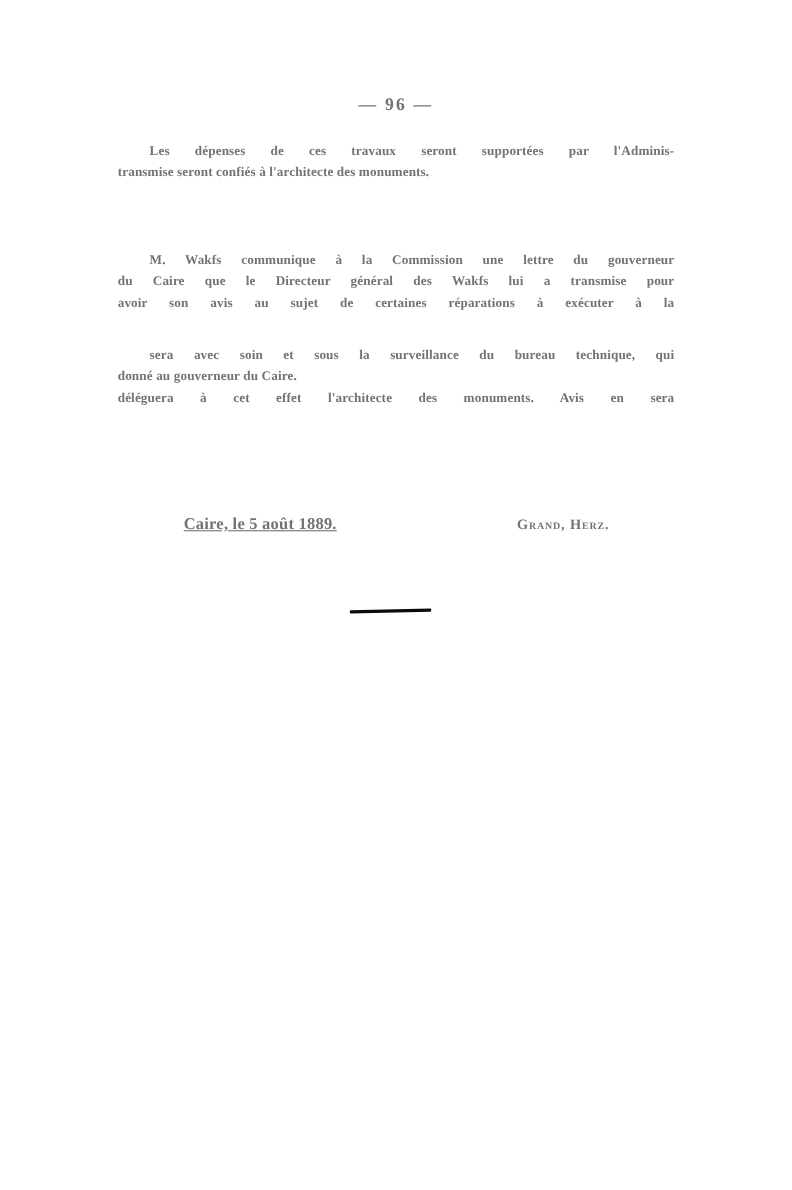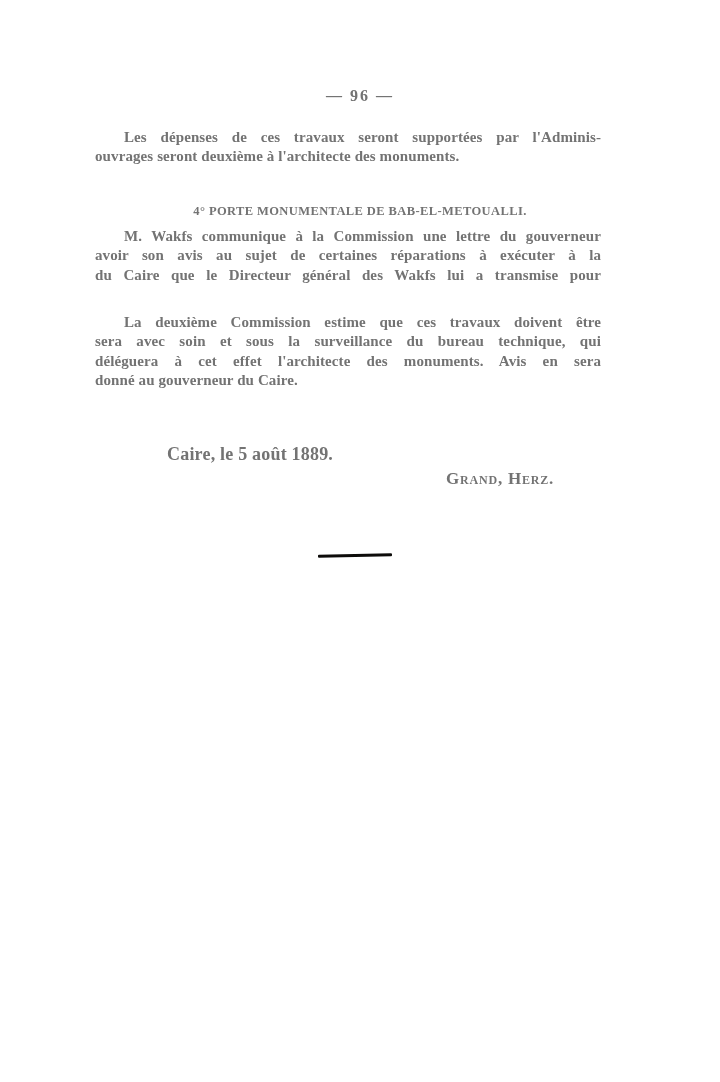--- a/index.html
+++ b/index.html
@@ -21,23 +21,23 @@
     position: absolute;
     top: 87px;
     left: 0;
     width: 720px;
     text-align: center;
     font-size: 16px;
     letter-spacing: 2px;
   }
   .para {
     position: absolute;
-    left: 95px;
+    left: 107px;
     width: 506px;
-    font-size: 15px;
+    font-size: 12px;
     line-height: 19.3px;
     letter-spacing: 0.1px;
   }
   .tline {
     text-align: justify;
     text-align-last: justify;
     white-space: normal;
   }
   .tline.last {
     text-align-last: left;
@@ -52,30 +52,31 @@
     left: 107px;
     width: 506px;
     text-align: center;
     font-size: 12.5px;
     letter-spacing: 0.4px;
   }
   .p2 { top: 227px; }
   .p3 { top: 313px; }
   .dateline {
     position: absolute;
-    top: 444px;
+    top: 469px;
     left: 167px;
-    font-size: 18px;
+    font-size: 15px;
     letter-spacing: 0.2px;
+    text-decoration: underline;
   }
   .signature {
     position: absolute;
     top: 469px;
-    left: 446px;
-    font-size: 17px;
+    left: 470px;
+    font-size: 13px;
     font-variant: small-caps;
     letter-spacing: 0.8px;
   }
   .rule {
     position: absolute;
     top: 554px;
     left: 318px;
     width: 74px;
     height: 3px;
     background: #0d0c0a;
@@ -85,36 +86,34 @@
 </style>
 </head>
 <body>
 
 <div class="page" style="color: #737373; background: rgb(255, 255, 255);">
 
   <div class="pageno">— 96 —</div>
 
   <div class="para p1">
       <div class="tline">Les dépenses de ces travaux seront supportées par l'Adminis-</div>
-      <div class="tline last">ouvrages seront deuxième à l'architecte des monuments.</div>
+      <div class="tline last">transmise seront confiés à l'architecte des monuments.</div>
     </div>
 
-  <div class="heading">4° PORTE MONUMENTALE DE BAB-EL-METOUALLI.</div>
 
   <div class="para p2">
       <div class="tline">M. Wakfs communique à la Commission une lettre du gouverneur</div>
+      <div class="tline">du Caire que le Directeur général des Wakfs lui a transmise pour</div>
       <div class="tline">avoir son avis au sujet de certaines réparations à exécuter à la</div>
-      <div class="tline">du Caire que le Directeur général des Wakfs lui a transmise pour</div>
     </div>
 
   <div class="para p3">
-      <div class="tline">La deuxième Commission estime que ces travaux doivent être</div>
       <div class="tline">sera avec soin et sous la surveillance du bureau technique, qui</div>
+      <div class="tline last">donné au gouverneur du Caire.</div>
       <div class="tline">déléguera à cet effet l'architecte des monuments. Avis en sera</div>
-      <div class="tline last">donné au gouverneur du Caire.</div>
     </div>
 
   <div class="dateline">Caire, le 5 août 1889.</div>
 
   <div class="signature">Grand, Herz.</div>
 
   <div class="rule"></div>
 
 </div>
 

